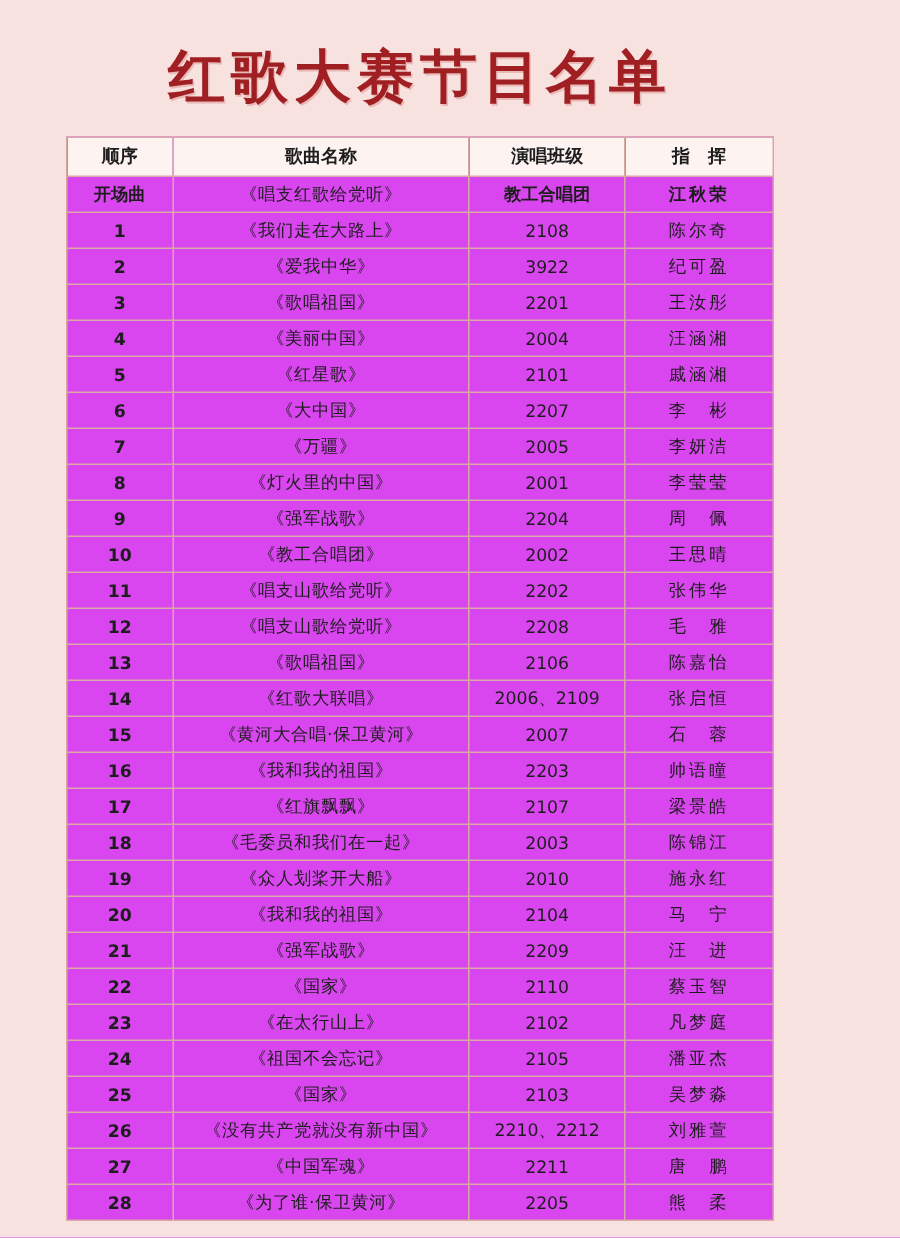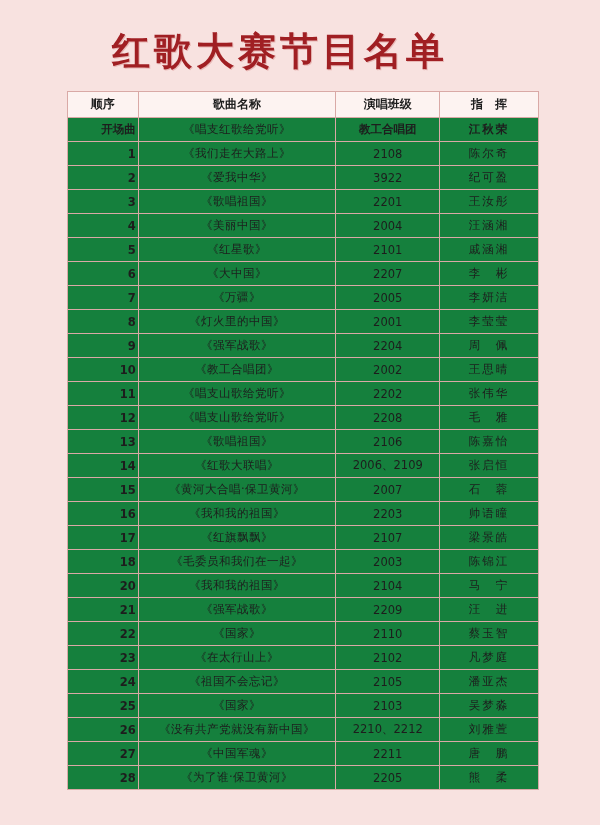--- a/index.html
+++ b/index.html
@@ -30,23 +30,22 @@
     letter-spacing: 4px;
     color: #a01f23;
     text-shadow: 1px 1px 0 #e8b9b7;
   }
   .table-wrap {
     margin: 0 28px;
   }
   table {
     width: 100%;
     border-collapse: collapse;
-    background: #15803d;
+    background: #d946ef;
     table-layout: fixed;
-    margin-left: 23px;
   }
   col.c-order { width: 15%; }
   col.c-song  { width: 42%; }
   col.c-class { width: 22%; }
   col.c-cond  { width: 21%; }
 
   th, td {
     border: 1px solid #d9a9a6;
     text-align: center;
     font-size: 11.5px;
@@ -58,21 +57,20 @@
     text-overflow: ellipsis;
   }
   thead th {
     font-weight: bold;
     font-size: 12px;
     background: #fdf3f1;
     height: 25px;
   }
   tbody tr td:first-child {
     font-weight: bold;
-    text-align: right;
   }
   tbody tr.opening td {
     font-weight: bold;
   }
   tbody tr.opening td.song {
     font-weight: normal;
   }
   td.song { letter-spacing: 0.5px; }
   td.cond { letter-spacing: 2px; }
 </style>
@@ -208,20 +206,26 @@
             <td class="class">2107</td>
             <td class="cond">梁景皓</td>
           </tr>
           <tr>
             <td class="order">18</td>
             <td class="song">《毛委员和我们在一起》</td>
             <td class="class">2003</td>
             <td class="cond">陈锦江</td>
           </tr>
           <tr>
+            <td class="order">19</td>
+            <td class="song">《众人划桨开大船》</td>
+            <td class="class">2010</td>
+            <td class="cond">施永红</td>
+          </tr>
+          <tr>
             <td class="order">20</td>
             <td class="song">《我和我的祖国》</td>
             <td class="class">2104</td>
             <td class="cond">马　宁</td>
           </tr>
           <tr>
             <td class="order">21</td>
             <td class="song">《强军战歌》</td>
             <td class="class">2209</td>
             <td class="cond">汪　进</td>

